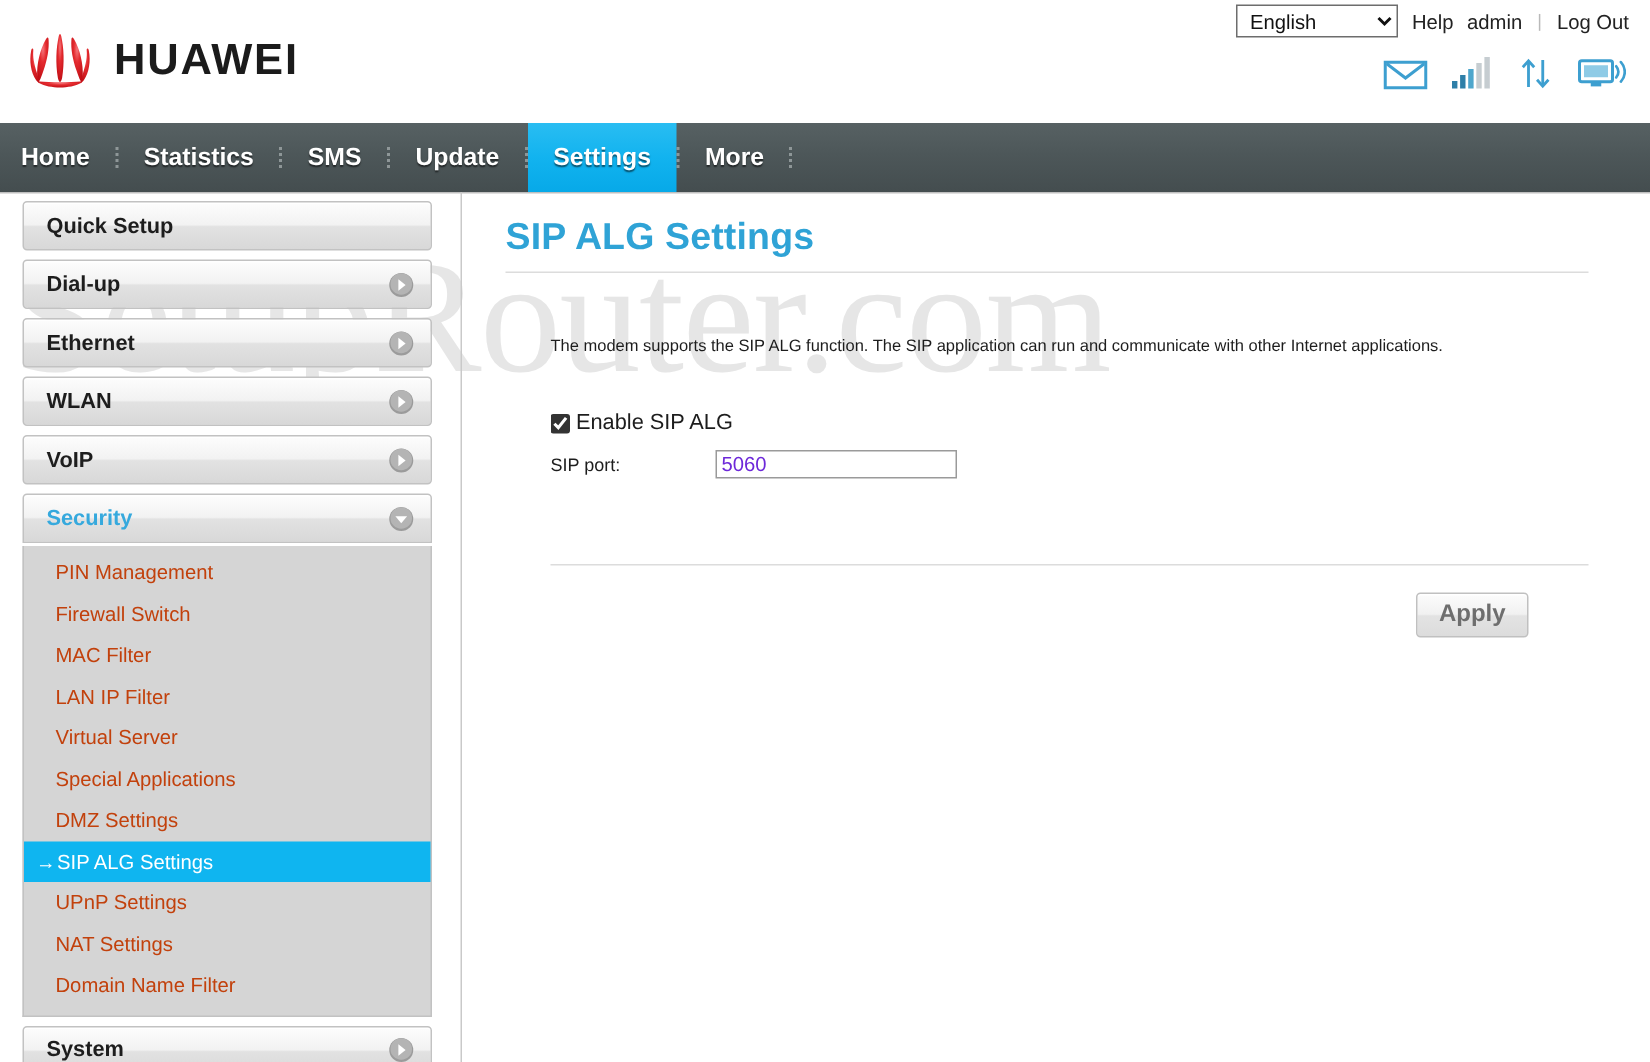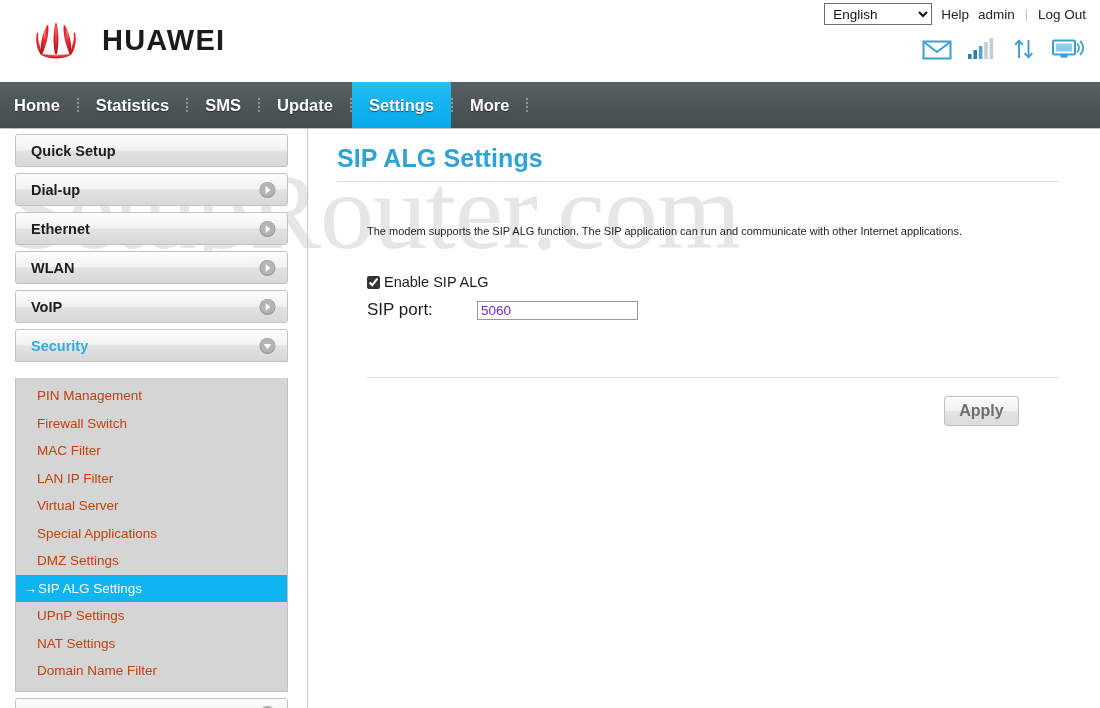--- a/index.html
+++ b/index.html
@@ -34,24 +34,23 @@
 
   
   .header {
     position: relative;
     height: 82px;
     background: #ffffff;
     z-index: 10;
   }
   .logo-wrap {
     position: absolute;
-    left: 20px; top: 16px;
-    display: flex;
-    align-items: center;
-    gap: 10px;
+    left: 4px; top: 16px;
+    display: flex;
+    align-items: center;
   }
   .logo-mark { width: 72px; height: 48px; display: block; }
   .logo-text {
     font-size: 29px;
     font-weight: bold;
     letter-spacing: 1.2px;
     color: #1b1b1b;
     font-family: "Liberation Sans", sans-serif;
   }
 
@@ -159,21 +158,21 @@
     border-radius: 3px;
     background: linear-gradient(to bottom, #fdfdfd 0%, #f2f2f2 48%, #e2e2e2 52%, #d8d8d8 100%);
     box-shadow: inset 0 1px 0 #ffffff;
     font-size: 14.5px;
     font-weight: bold;
     color: #1d1d1d;
     cursor: pointer;
   }
   .menu-btn.open {
     color: #36a9dd;
-    margin-bottom: 16px;
+    margin-bottom: 2px;
     border-bottom-left-radius: 0;
     border-bottom-right-radius: 0;
   }
   .chev {
     position: absolute;
     right: 11px; top: 50%;
     transform: translateY(-50%);
     width: 17px; height: 17px;
   }
   .submenu {
@@ -249,21 +248,21 @@
   .cb-label {
     font-size: 14.5px;
     color: #1d1d1d;
   }
   .row-port {
     display: flex;
     align-items: center;
   }
   .field-label {
     width: 110px;
-    font-size: 17px;
+    font-size: 12px;
     color: #1d1d1d;
   }
   .text-input {
     width: 161px;
     height: 19px;
     border: 1px solid #9a9a9a;
     background: #ffffff;
     font-family: "Liberation Sans", sans-serif;
     font-size: 13.5px;
     color: #6d28d9;

